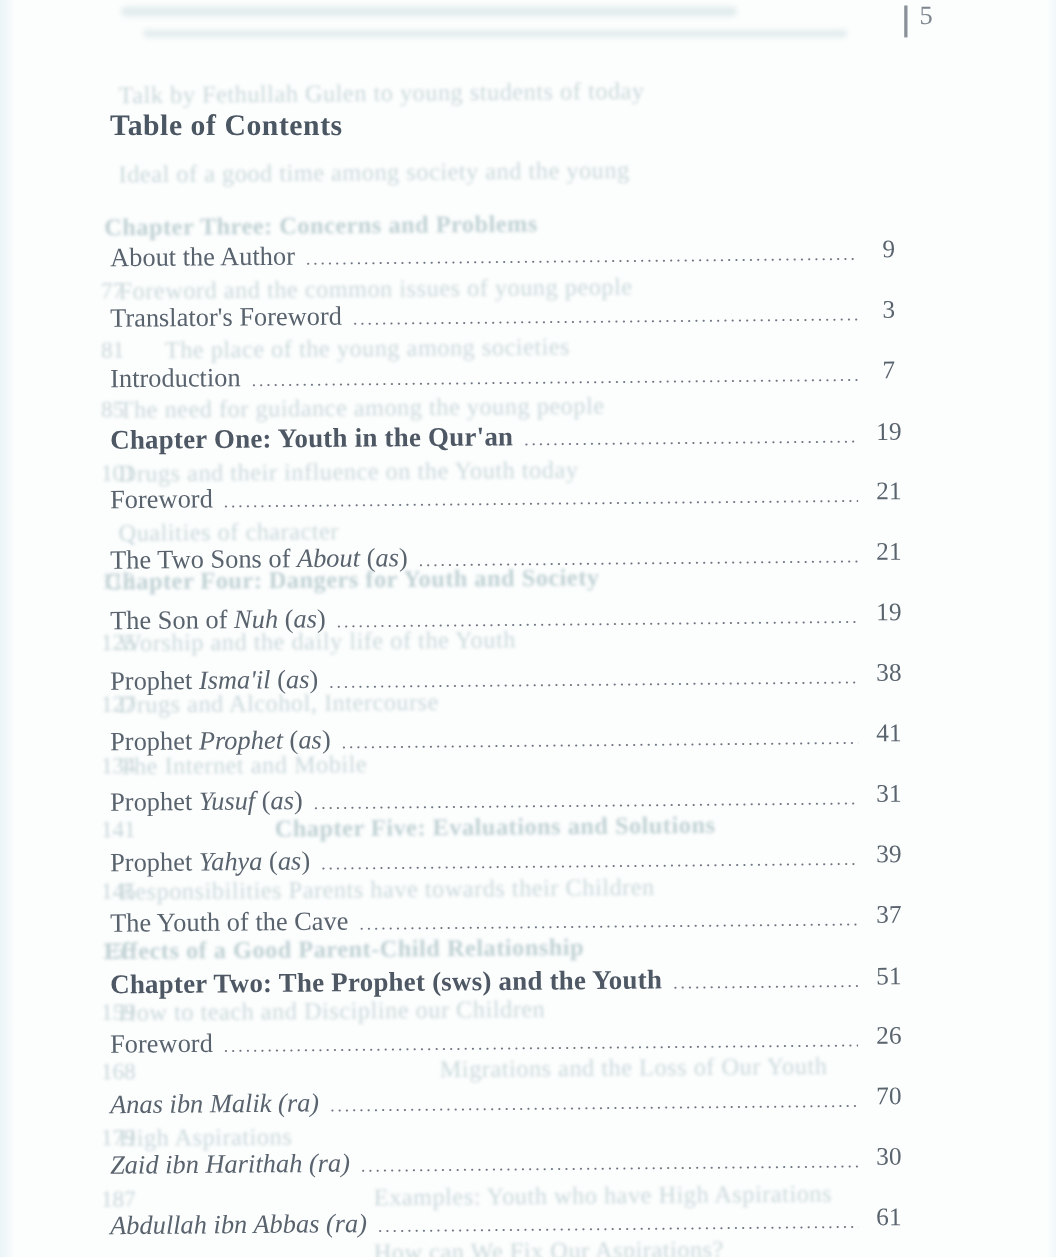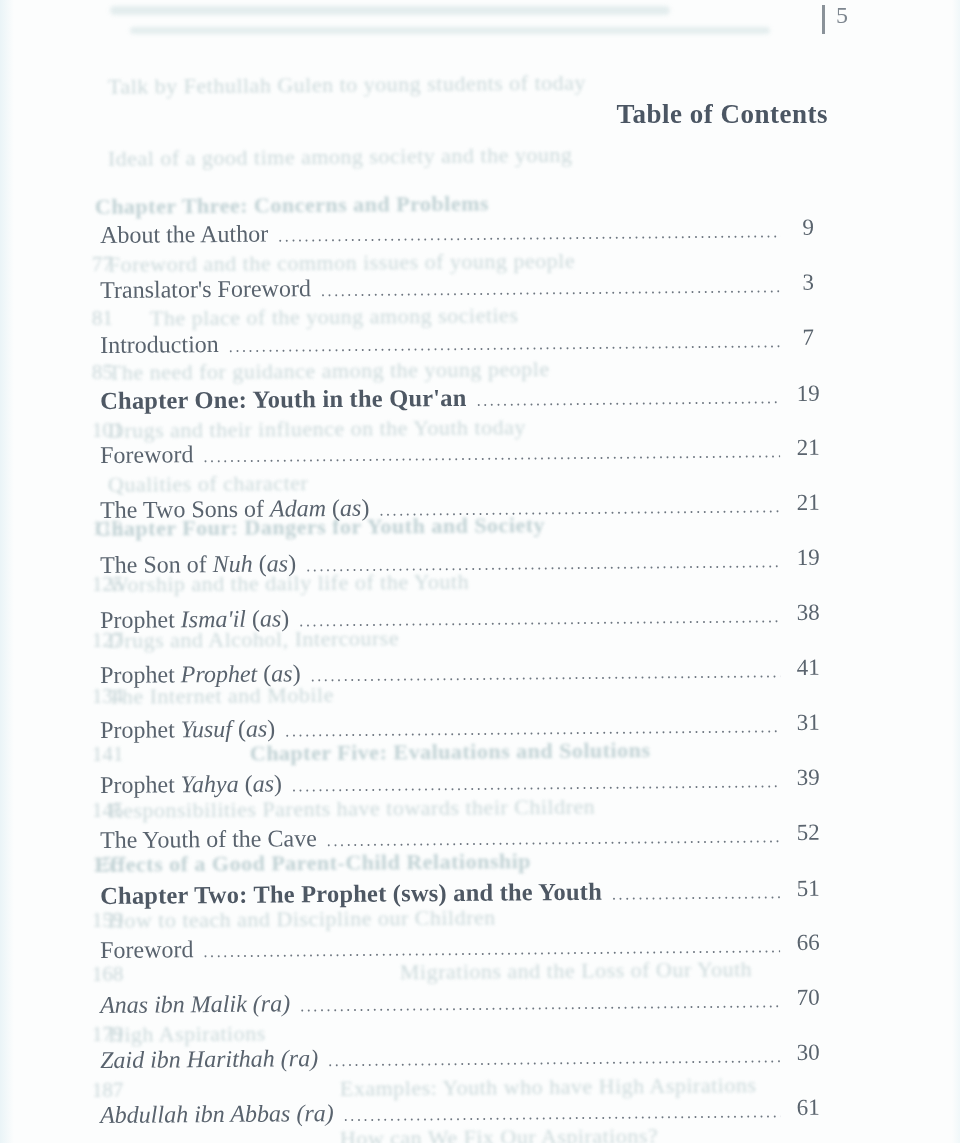--- a/index.html
+++ b/index.html
@@ -15,21 +15,21 @@
     background:linear-gradient(to left,#e9f4f7,rgba(255,255,255,0));opacity:.6;}
   .corner-bl{position:absolute;left:0;bottom:0;width:60px;height:90px;
     background:radial-gradient(closest-side at 0% 100%,#e2eff3,rgba(255,255,255,0));opacity:.6;}
 
   
   .header-bar{position:absolute;left:822px;top:5px;width:3px;height:29px;background:#8a9299;}
   .header-num{position:absolute;left:836px;top:2px;font-size:24px;color:#7d868f;}
 
   
   .title{position:absolute;left:100px;top:99px;width:728px;margin:0;
-    text-align:right;font-size:27px;font-weight:bold;color:#4b5663;letter-spacing:.5px;}
+    text-align:left;font-size:27px;font-weight:bold;color:#4b5663;letter-spacing:.5px;}
 
   
   #ghost-layer{position:absolute;left:0;top:0;width:960px;height:1143px;z-index:1;}
   .ghost-row{position:absolute;left:92px;width:740px;transform:rotate(-0.5deg);
     transform-origin:left bottom;filter:blur(1.6px);opacity:.85;white-space:nowrap;}
   .ghost-text{font-size:22px;color:#c3d3d5;letter-spacing:.5px;}
   .ghost-row.gbold .ghost-text{font-weight:bold;color:#b6cacd;}
   .ghost-num{position:absolute;left:0;top:0;font-size:21px;color:#c0d0d3;}
   .ghost-streak{position:absolute;border-radius:5px;background:#dde9ea;filter:blur(2.2px);opacity:.8;}
 
@@ -103,21 +103,21 @@
         <span class="label"><span>Chapter One: Youth in the Qur'an</span></span>
         <span class="dots">............................................................................................................................................</span>
         <span class="num">19</span>
       </div>
       <div class="toc-row">
         <span class="label"><span>Foreword</span></span>
         <span class="dots">............................................................................................................................................</span>
         <span class="num">21</span>
       </div>
       <div class="toc-row">
-        <span class="label"><span>The Two Sons of </span><i>Adam</i><span> (</span><i>as</i><span>)</span></span>
+        <span class="label"><span>The Two Sons of </span><i>About</i><span> (</span><i>as</i><span>)</span></span>
         <span class="dots">............................................................................................................................................</span>
         <span class="num">21</span>
       </div>
       <div class="toc-row">
         <span class="label"><span>The Son of </span><i>Nuh</i><span> (</span><i>as</i><span>)</span></span>
         <span class="dots">............................................................................................................................................</span>
         <span class="num">19</span>
       </div>
       <div class="toc-row">
         <span class="label"><span>Prophet </span><i>Isma'il</i><span> (</span><i>as</i><span>)</span></span>
@@ -135,31 +135,31 @@
         <span class="num">31</span>
       </div>
       <div class="toc-row">
         <span class="label"><span>Prophet </span><i>Yahya</i><span> (</span><i>as</i><span>)</span></span>
         <span class="dots">............................................................................................................................................</span>
         <span class="num">39</span>
       </div>
       <div class="toc-row">
         <span class="label"><span>The Youth of the Cave</span></span>
         <span class="dots">............................................................................................................................................</span>
-        <span class="num">52</span>
+        <span class="num">37</span>
       </div>
       <div class="toc-row chapter">
         <span class="label"><span>Chapter Two: The Prophet (sws) and the Youth</span></span>
         <span class="dots">............................................................................................................................................</span>
         <span class="num">51</span>
       </div>
       <div class="toc-row">
         <span class="label"><span>Foreword</span></span>
         <span class="dots">............................................................................................................................................</span>
-        <span class="num">66</span>
+        <span class="num">26</span>
       </div>
       <div class="toc-row">
         <span class="label"><i>Anas ibn Malik (ra)</i></span>
         <span class="dots">............................................................................................................................................</span>
         <span class="num">70</span>
       </div>
       <div class="toc-row">
         <span class="label"><i>Zaid ibn Harithah (ra)</i></span>
         <span class="dots">............................................................................................................................................</span>
         <span class="num">30</span>

